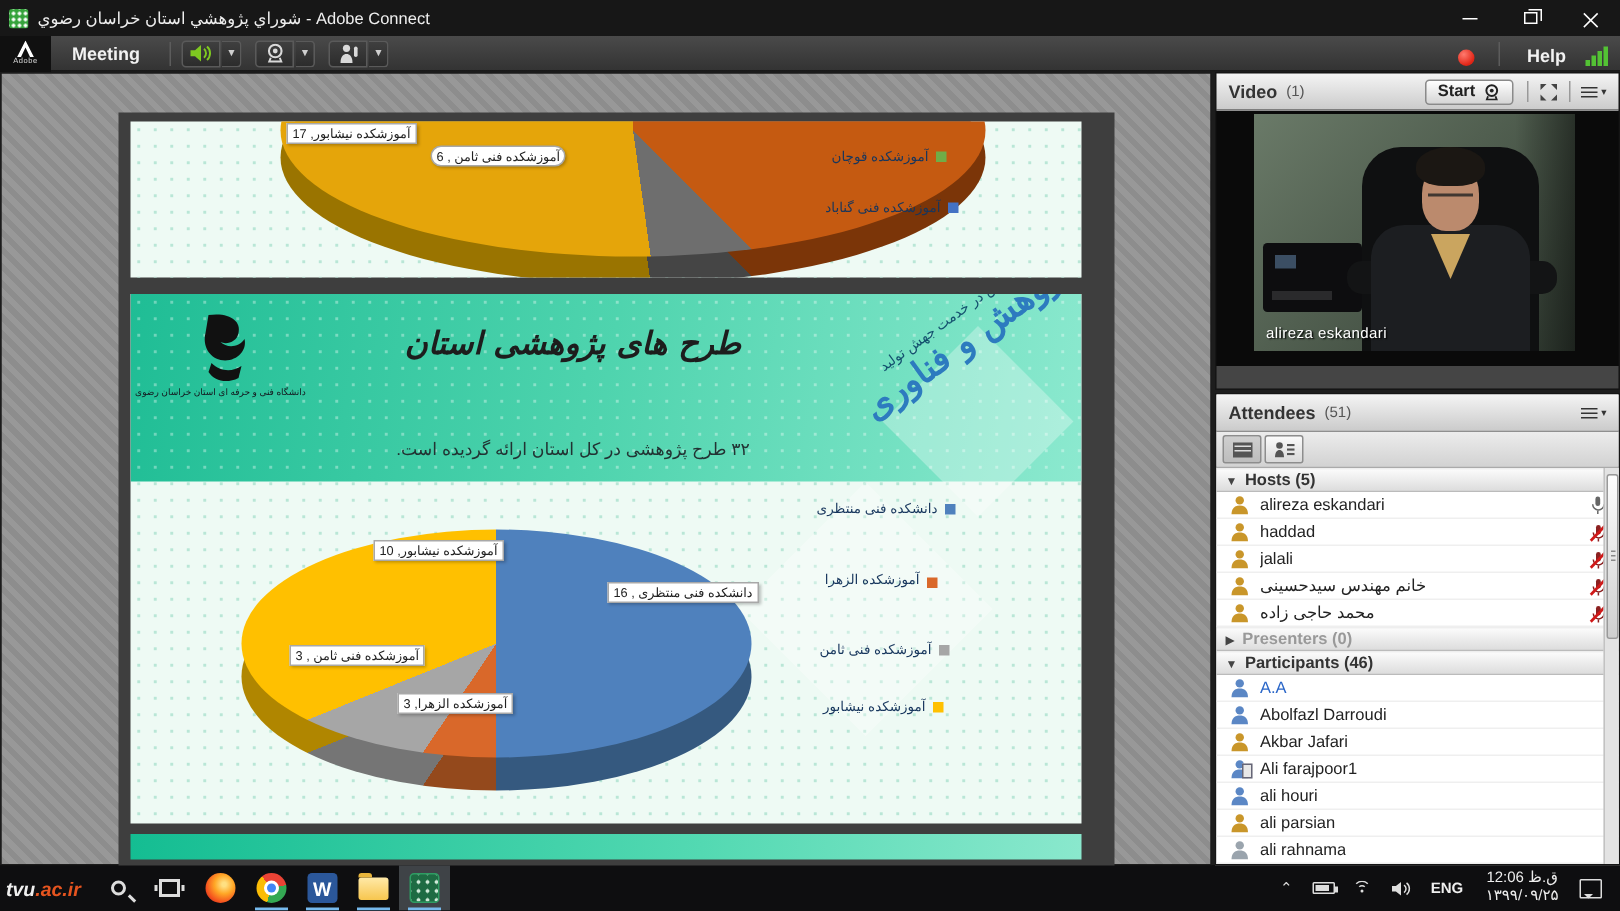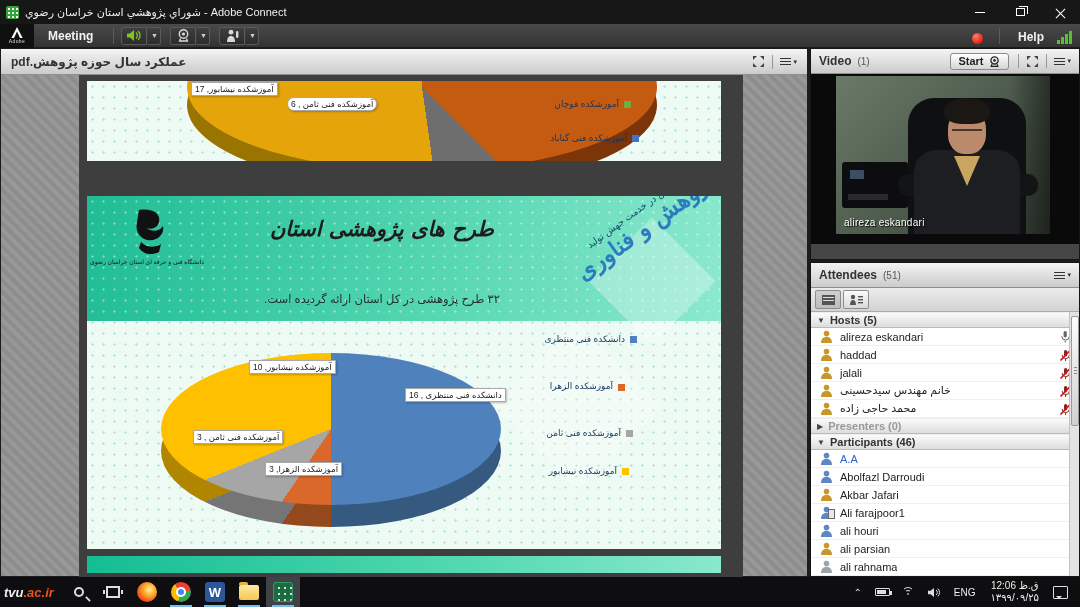--- a/index.html
+++ b/index.html
@@ -53,21 +53,21 @@
   .icon-podmenu .bars{display:block;width:11px;height:7px;border-top:1px solid #333;border-bottom:1px solid #333;position:relative;}
   .icon-podmenu .bars:before{content:"";position:absolute;left:0;top:2px;width:11px;height:1px;background:#333;}
   .icon-podmenu .tri{font-size:7px;margin-left:2px;}
 
   
   .share-pod{left:0;top:48px;width:808px;height:529px;background:repeating-linear-gradient(45deg,#8d8d8d 0 4px,#989898 4px 8px);border:1px solid #1b1b1b;}
   .share-header{position:absolute;left:0;top:0;width:100%;height:26px;padding:0 10px;}
   .pdf-col{position:absolute;left:78px;top:26px;width:664px;height:503px;background:#3e3e3e;}
   .slide{position:absolute;left:8px;width:634px;background:#eefaf4;overflow:hidden;
          background-image:radial-gradient(#b9e6d6 1px,transparent 1.3px);background-size:11px 11px;}
-  .slide1{top:6px;height:80px;}
+  .slide1{top:6px;height:104px;}
   .slide2{top:121px;height:353px;}
   .slide3{top:481px;height:17px;background:linear-gradient(95deg,#14bd92,#53d9b2 60%,#8ae8cd);}
 
   .callout{position:absolute;background:#fff;border:1px solid #a8a8a8;font-size:8.5px;line-height:12px;
            padding:0 3px;color:#222;white-space:nowrap;box-shadow:1px 1px 2px rgba(0,0,0,.25);}
   .legend-item{position:absolute;display:flex;align-items:center;justify-content:flex-end;font-size:9px;color:#17365d;white-space:nowrap;}
   .legend-item .sw{width:7px;height:7px;margin-left:5px;}
   .sw-green{background:#70ad47;} .sw-blue{background:#4472c4;}
   .sw-s1{background:#4f81bd;} .sw-s2{background:#d9682a;} .sw-s3{background:#a6a6a6;} .sw-s4{background:#ffc000;}
 
@@ -175,21 +175,21 @@
   .connect-glyph{width:20px;height:20px;border-radius:3px;background:#1e6b43;border:1px solid #2f9c63;
      background-image:radial-gradient(#cfe9d8 1.2px,transparent 1.5px);background-size:6px 6px;background-position:2px 2px;}
   .tray{margin-left:auto;display:flex;align-items:center;height:30px;}
   .tray-chevron{color:#ddd;font-size:10px;padding:0 7px;}
   .battery-glyph{width:15px;height:8px;border:1px solid #ddd;border-radius:1px;position:relative;margin:0 6px;}
   .battery-glyph:before{content:"";position:absolute;right:-3px;top:2px;width:2px;height:4px;background:#ddd;}
   .battery-glyph:after{content:"";position:absolute;left:1px;top:1px;width:9px;height:4px;background:#ddd;}
   .wifi-glyph{width:14px;height:10px;margin:0 6px;position:relative;overflow:hidden;}
   .wifi-glyph i{position:absolute;border:1px solid #ddd;border-radius:50%;border-bottom-color:transparent;border-left-color:transparent;border-right-color:transparent;}
   .spk{margin:0 6px;}
-  .tray-lang{font-size:10px;color:#eee;padding:0 7px;}
+  .tray-lang{font-size:10px;color:#eee;padding:0 7px;font-weight:bold;}
   .tray-clock{font-size:10px;line-height:12px;text-align:center;color:#eee;padding:0 8px;white-space:nowrap;}
   .action-glyph{width:15px;height:13px;border:1px solid #ddd;border-radius:1px;position:relative;margin:0 12px 0 6px;}
   .action-glyph:after{content:"";position:absolute;left:2px;bottom:-4px;width:0;height:0;border:3px solid transparent;border-top-color:#ddd;}
   .rtl{direction:rtl;unicode-bidi:isolate;}
 </style>
 </head>
 <body>
 
 <div class="root">
 
@@ -252,35 +252,20 @@
           <i style="height:7px"></i>
           <i style="height:10px"></i>
           <i style="height:13px"></i>
       </div>
     </div>
   </div>
 
   <div class="abs stage"></div>
 
   <div class="abs share-pod">
-    <div class="pod-header share-header">
-      <span class="rtl">عملکرد سال حوزه پژوهش.pdf</span>
-      <div class="pod-icons">
-        <span class="icon-fullscreen">
-          <svg width="13" height="13" viewBox="0 0 13 13" fill="#444">
-              <path d="M1 5V1h4L1 5zM8 1h4v4L8 1zM12 8v4H8l4-4zM5 12H1V8l4 4z"></path>
-            </svg>
-        </span>
-        <span class="pod-sep"></span>
-        <span class="icon-podmenu">
-            <span class="bars"></span>
-            <span class="tri">▾</span>
-          </span>
-      </div>
-    </div>
 
     <div class="pdf-col">
 
       <div class="slide slide1">
         <div class="s1-clip">
           <div class="s1-depth"></div>
           <div class="s1-face"></div>
         </div>
         <div class="callout rtl" style="left:104px;top:1px;">آموزشکده نیشابور, 17</div>
         <div class="callout rtl" style="left:200px;top:16px;border-radius:7px;">آموزشکده فنی ثامن , 6</div>

